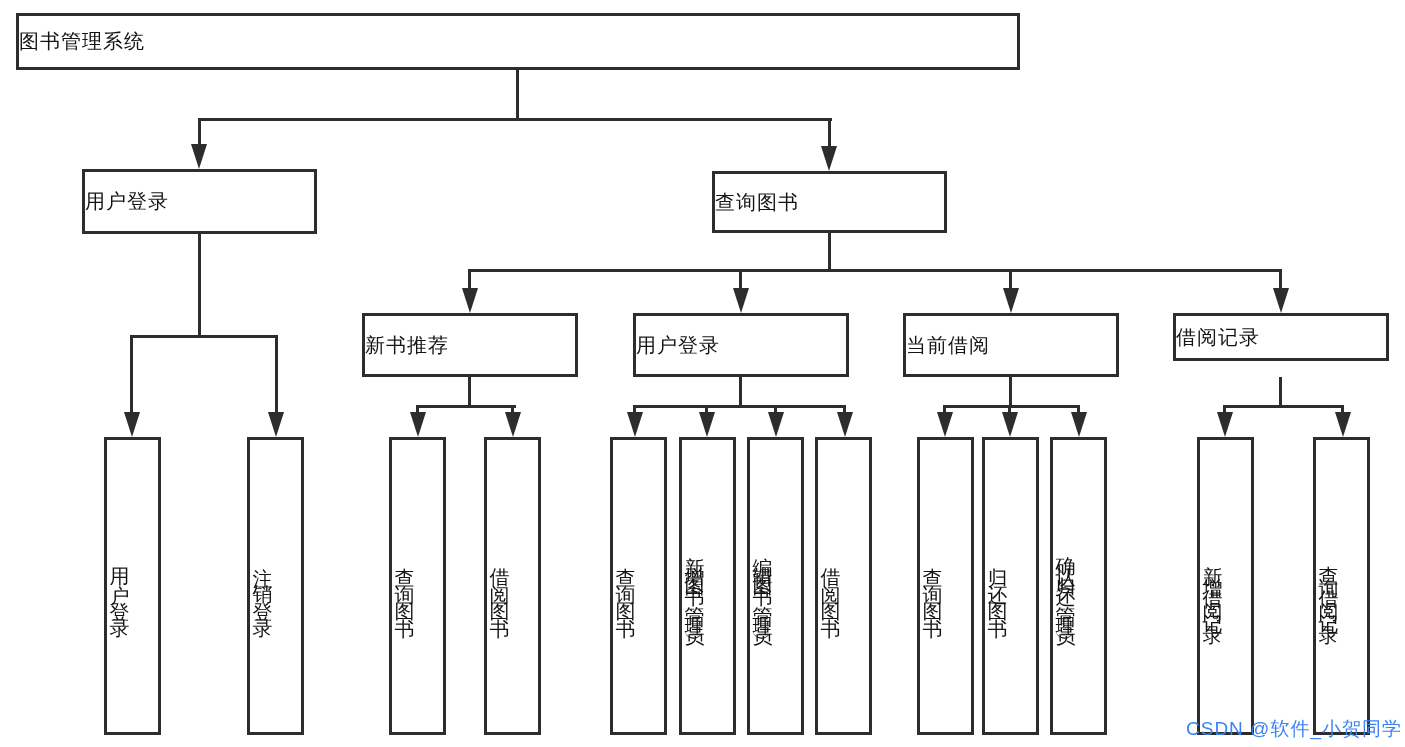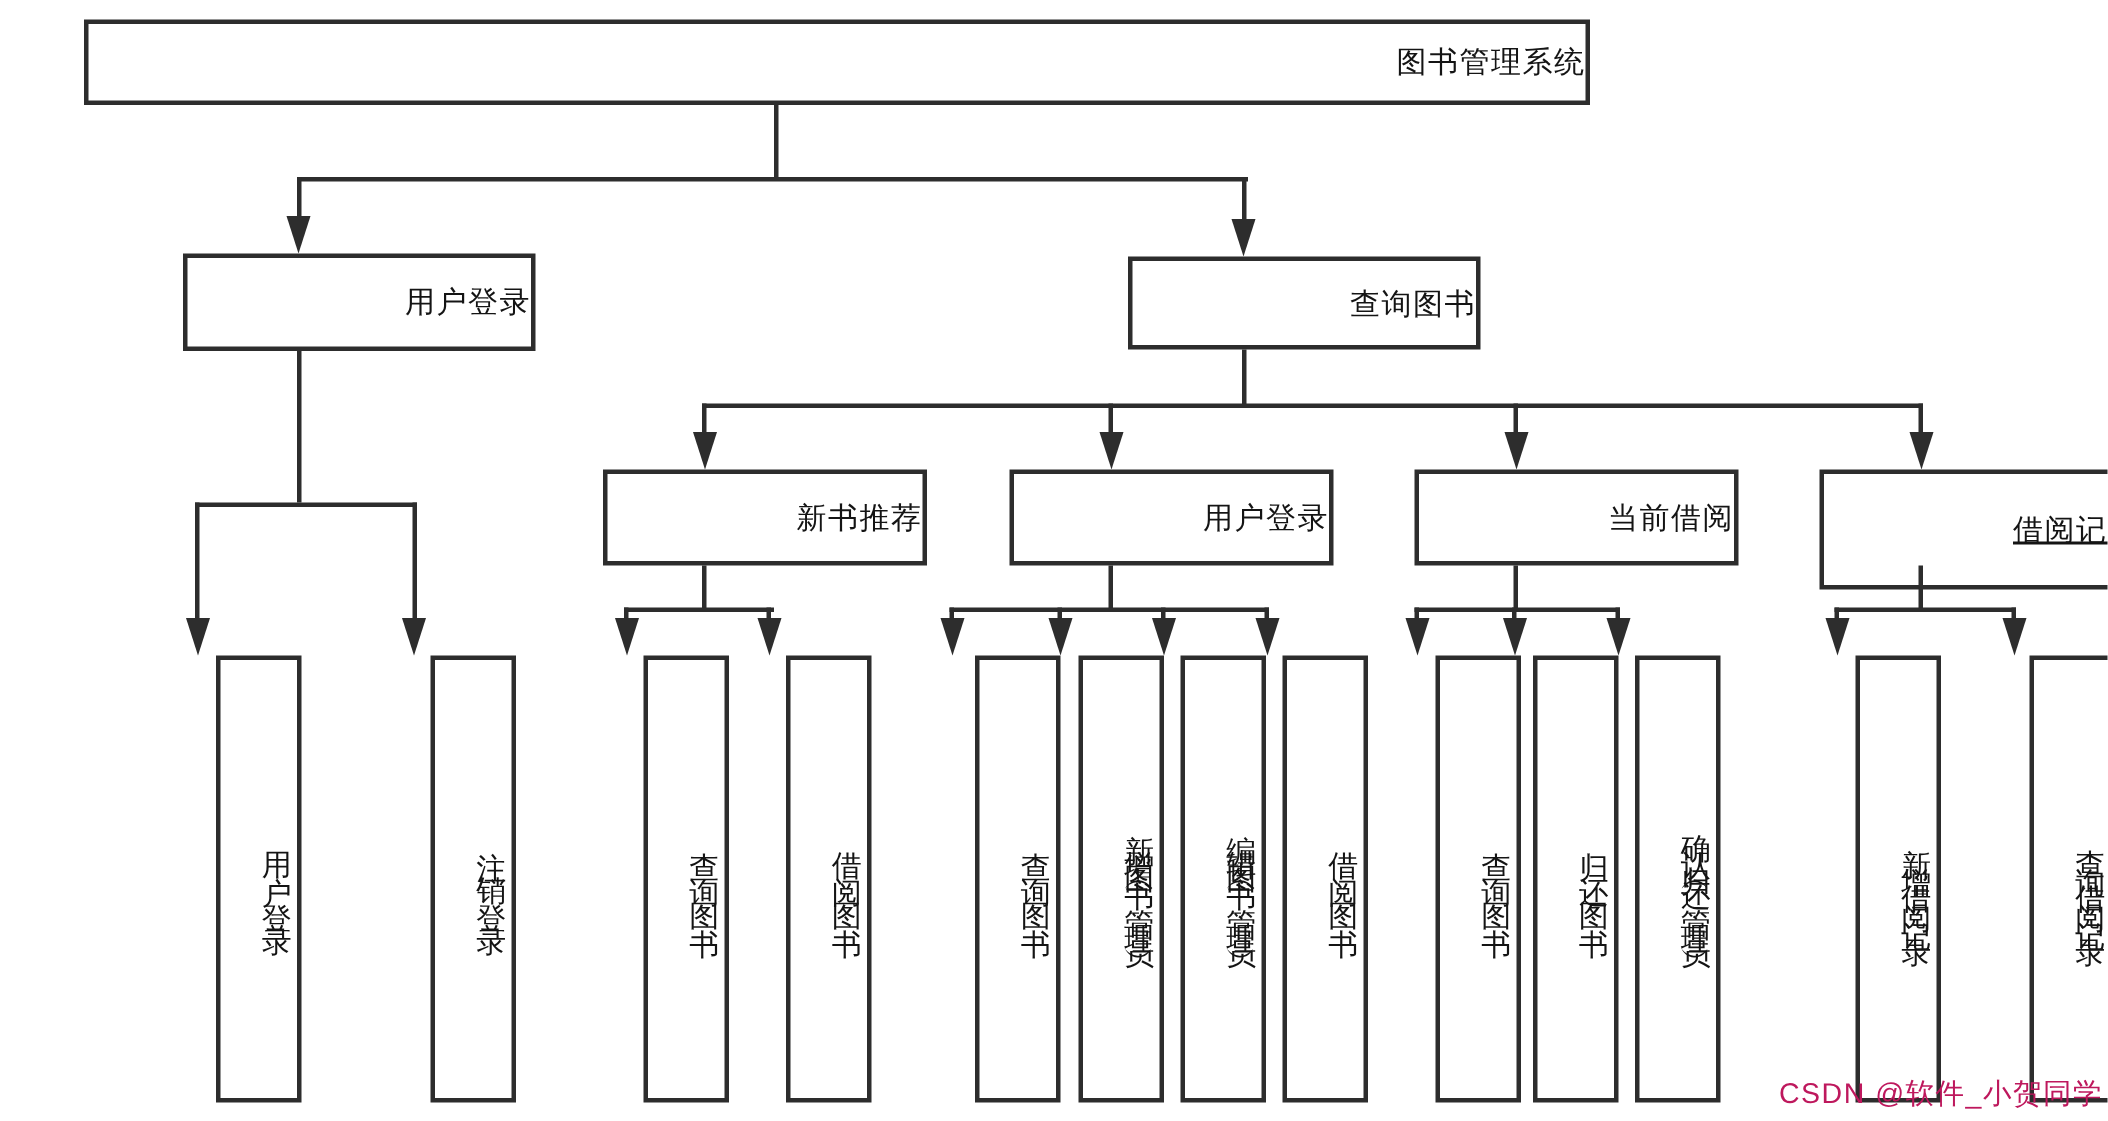--- a/index.html
+++ b/index.html
@@ -1,31 +1,31 @@
 <!DOCTYPE html>
 <html><head>
 <meta charset="utf-8">
 <style>
   html,body{margin:0;padding:0;background:#ffffff;}
   body{width:1405px;height:747px;position:relative;overflow:hidden;
        font-family:"Liberation Sans","DejaVu Sans",sans-serif;color:#1c1c1c;}
   .canvas{position:absolute;inset:0;}
   .box{position:absolute;border:3px solid #2d2d2d;background:#ffffff;box-sizing:border-box;
-       display:flex;align-items:center;justify-content:flex-end;font-size:20px;color:#141414;
-       letter-spacing:1px;margin-left:40px;}
+       display:flex;align-items:center;justify-content:flex-start;font-size:20px;color:#141414;
+       letter-spacing:1px;}
   .vtext{writing-mode:vertical-rl;text-orientation:mixed;white-space:nowrap;}
   .ls17{letter-spacing:17px;}
   .ls12{letter-spacing:12px;}
   .ls10{letter-spacing:10px;}
   .h{position:absolute;height:3px;background:#2d2d2d;}
   .v{position:absolute;width:3px;background:#2d2d2d;}
   .arr{position:absolute;width:0;height:0;
        border-left:8px solid transparent;border-right:8px solid transparent;
        border-top:25px solid #2d2d2d;}
-  .watermark{position:absolute;font-size:19px;color:#be185d;letter-spacing:1px;}
+  .watermark{position:absolute;font-size:19px;color:#3b82f6;letter-spacing:1px;}
 </style>
 </head>
 <body>
 
 <div class="canvas">
 
   <div class="box" style="left:16px;top:13px;width:1004px;height:57px;">
     <span>图书管理系统</span>
   </div>
 
@@ -63,21 +63,21 @@
 
   <div class="box" style="left:362px;top:313px;width:216px;height:64px;">
     <span>新书推荐</span>
   </div>
   <div class="box" style="left:633px;top:313px;width:216px;height:64px;">
     <span>用户登录</span>
   </div>
   <div class="box" style="left:903px;top:313px;width:216px;height:64px;">
     <span>当前借阅</span>
   </div>
-  <div class="box" style="left:1173px;top:313px;width:216px;height:80px;text-decoration:underline;">
+  <div class="box" style="left:1173px;top:313px;width:216px;height:48px;">
     <span>借阅记录</span>
   </div>
 
   <div class="v" style="left:468px;top:377px;height:31px;"></div>
   <div class="h" style="left:416px;top:405px;width:100px;"></div>
   <div class="v" style="left:416px;top:405px;height:12px;"></div>
   <div class="arr" style="left:410px;top:412px;"></div>
   <div class="v" style="left:511px;top:405px;height:12px;"></div>
   <div class="arr" style="left:505px;top:412px;"></div>
 

